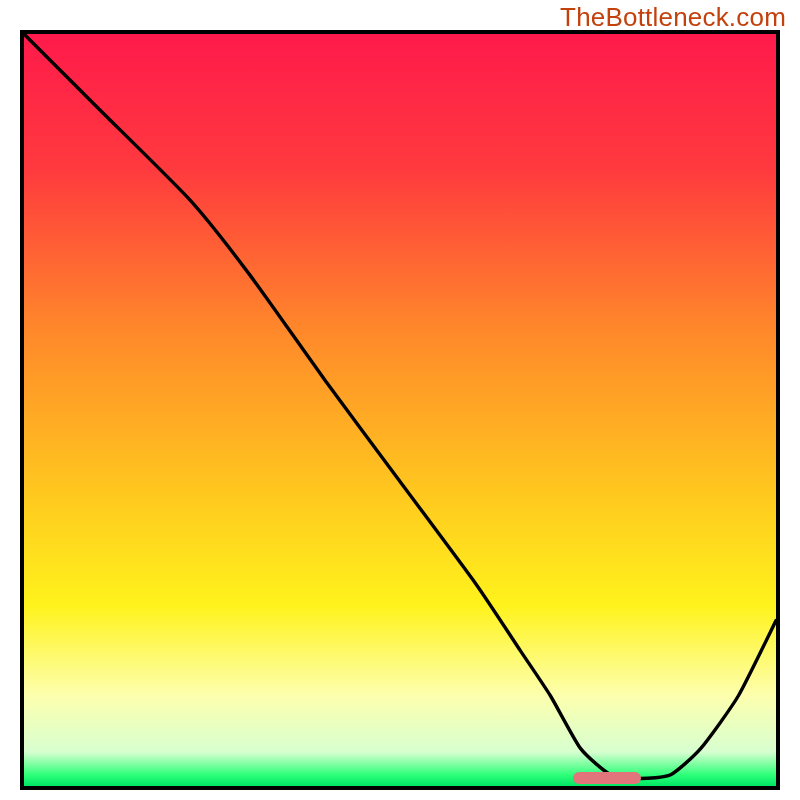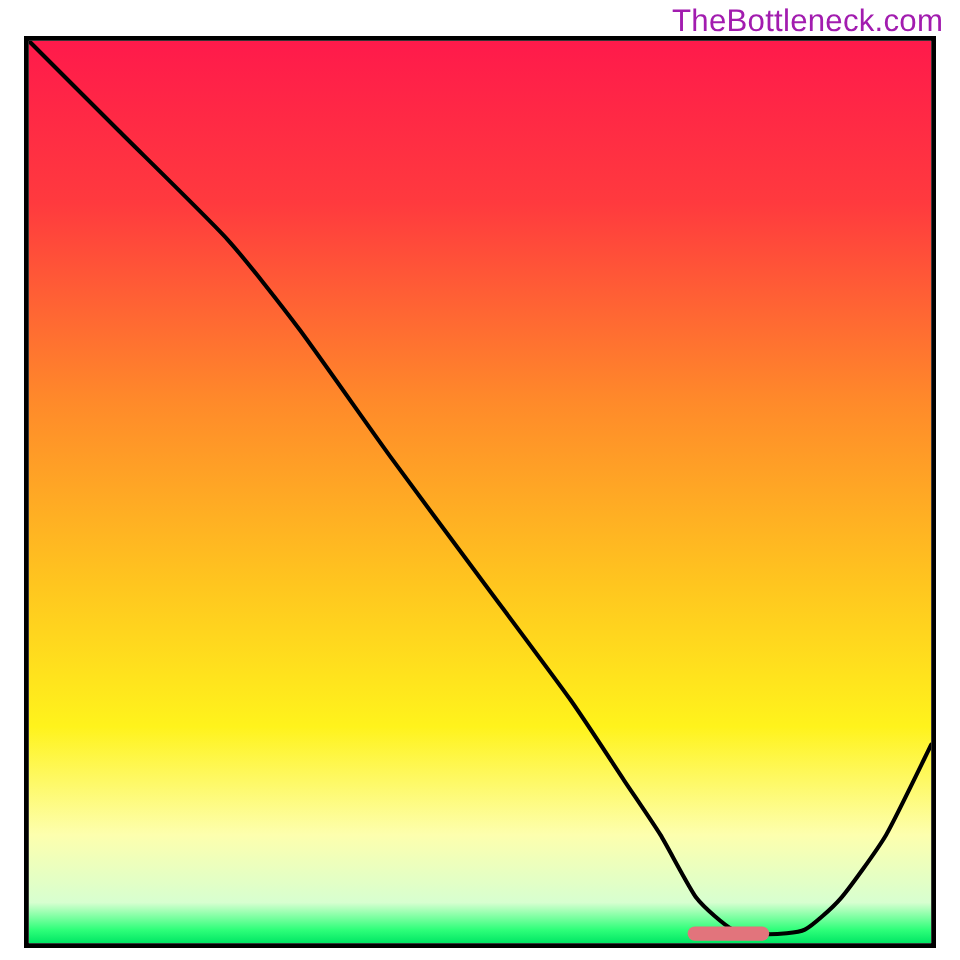--- a/index.html
+++ b/index.html
@@ -14,21 +14,21 @@
     position: relative;
     width: 800px;
     height: 800px;
   }
   .watermark {
     position: absolute;
     top: 2px;
     right: 14px;
     font-size: 26px;
     font-weight: 500;
-    color: #a21caf;
+    color: #c2410c;
     letter-spacing: 0.2px;
     z-index: 5;
   }
   .frame {
     position: absolute;
     left: 20px;
     top: 30px;
     width: 760px;
     height: 760px;
     border: 4px solid #000;

